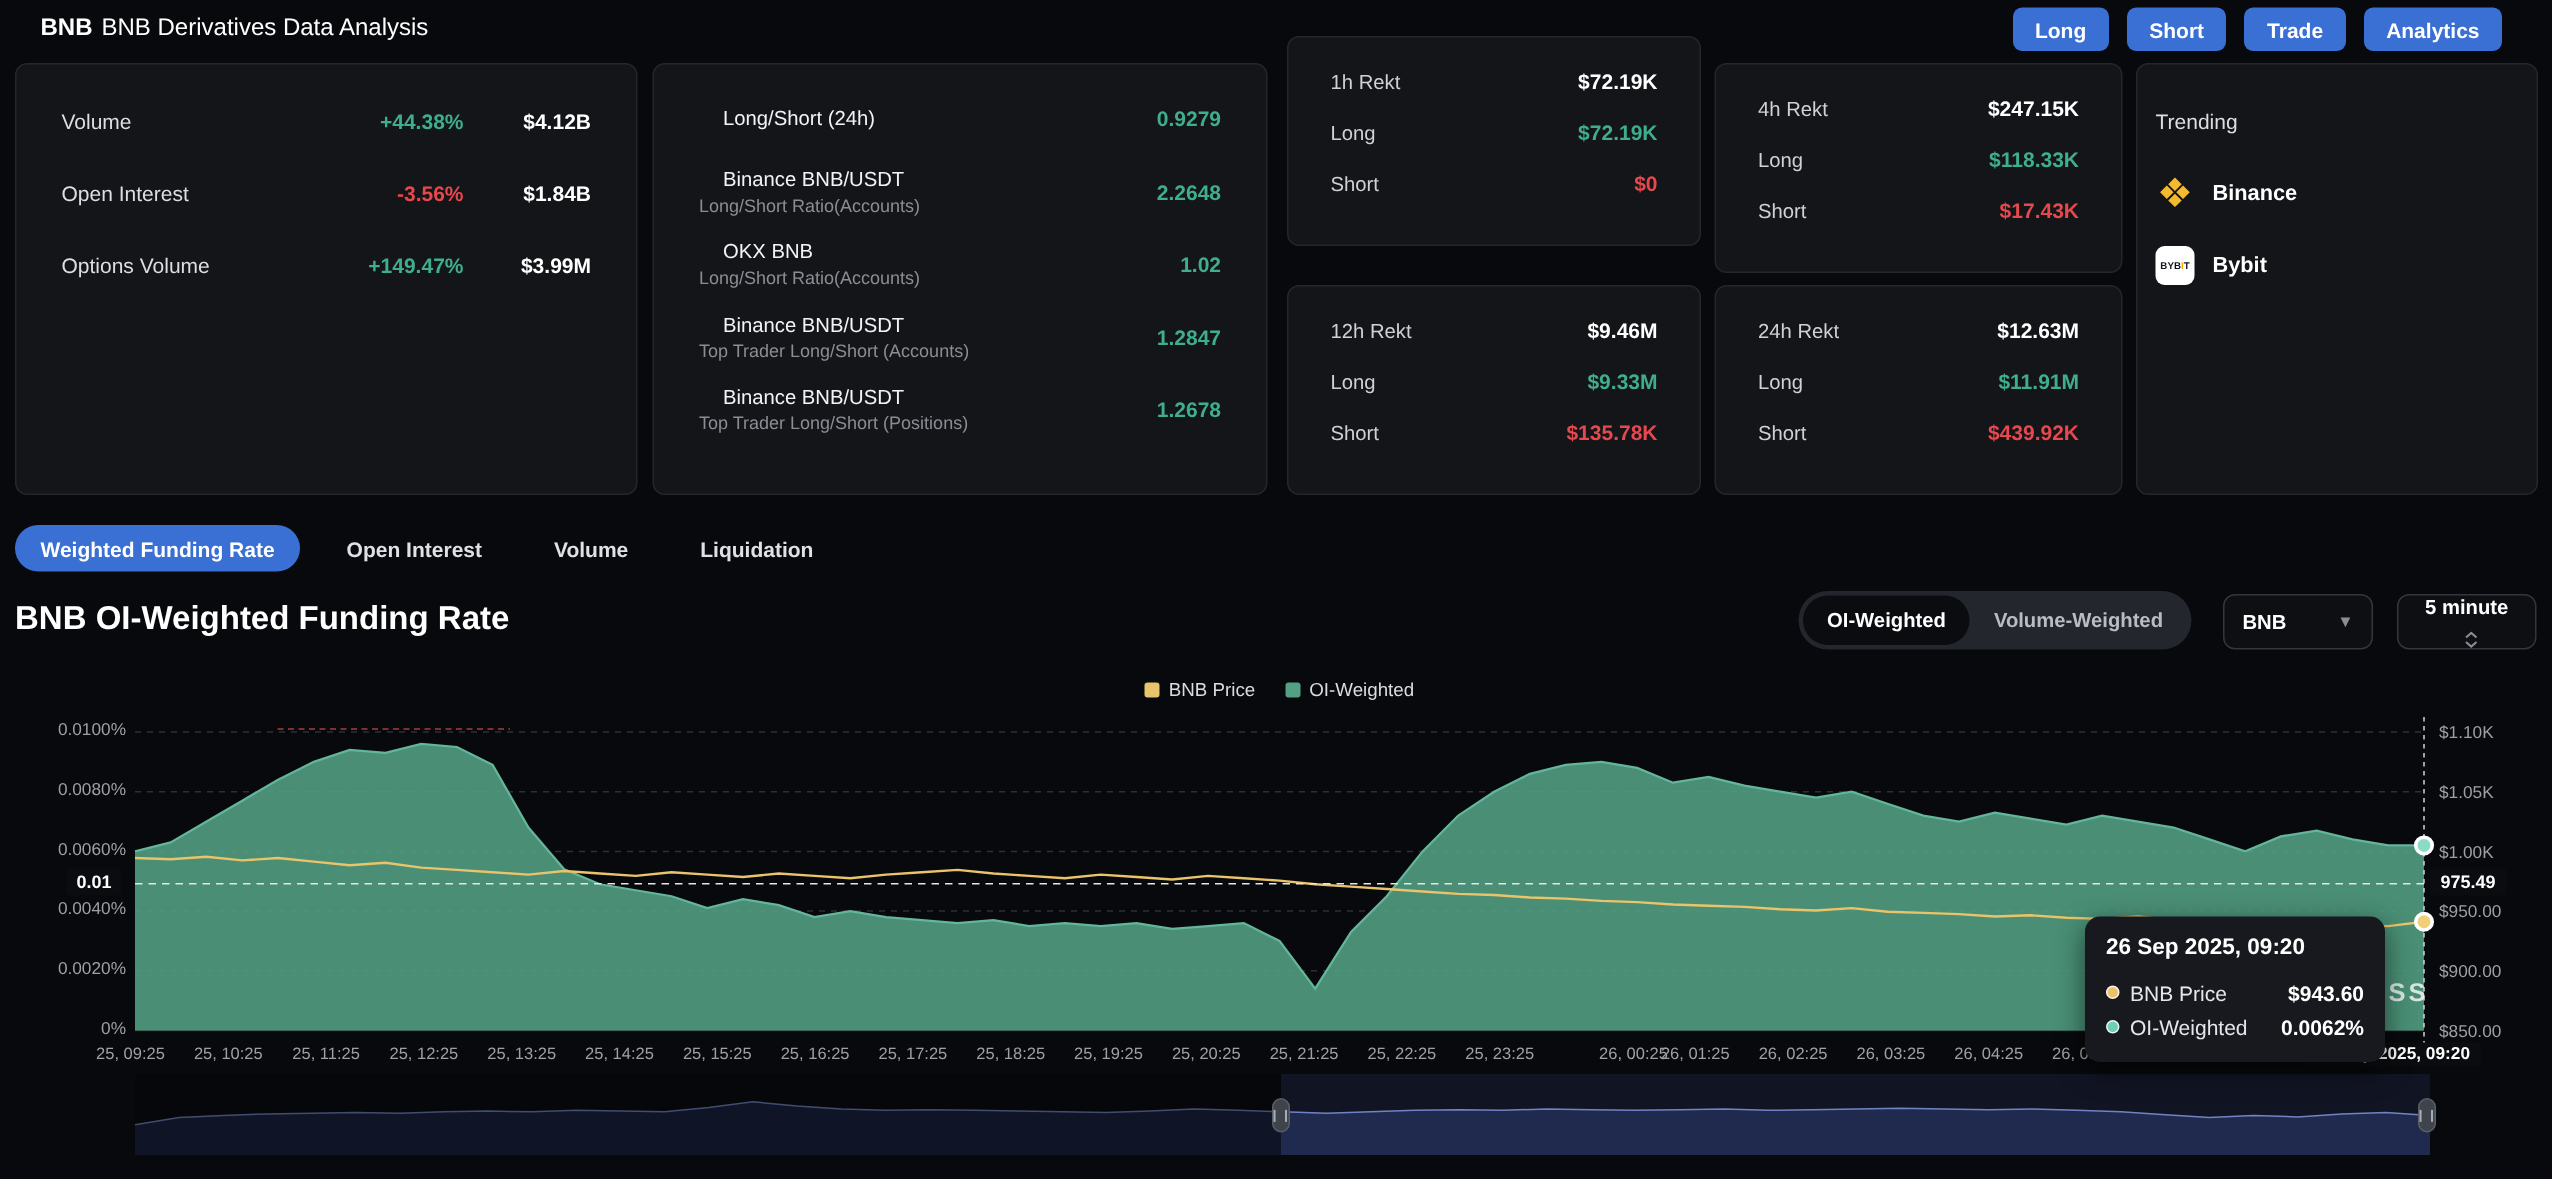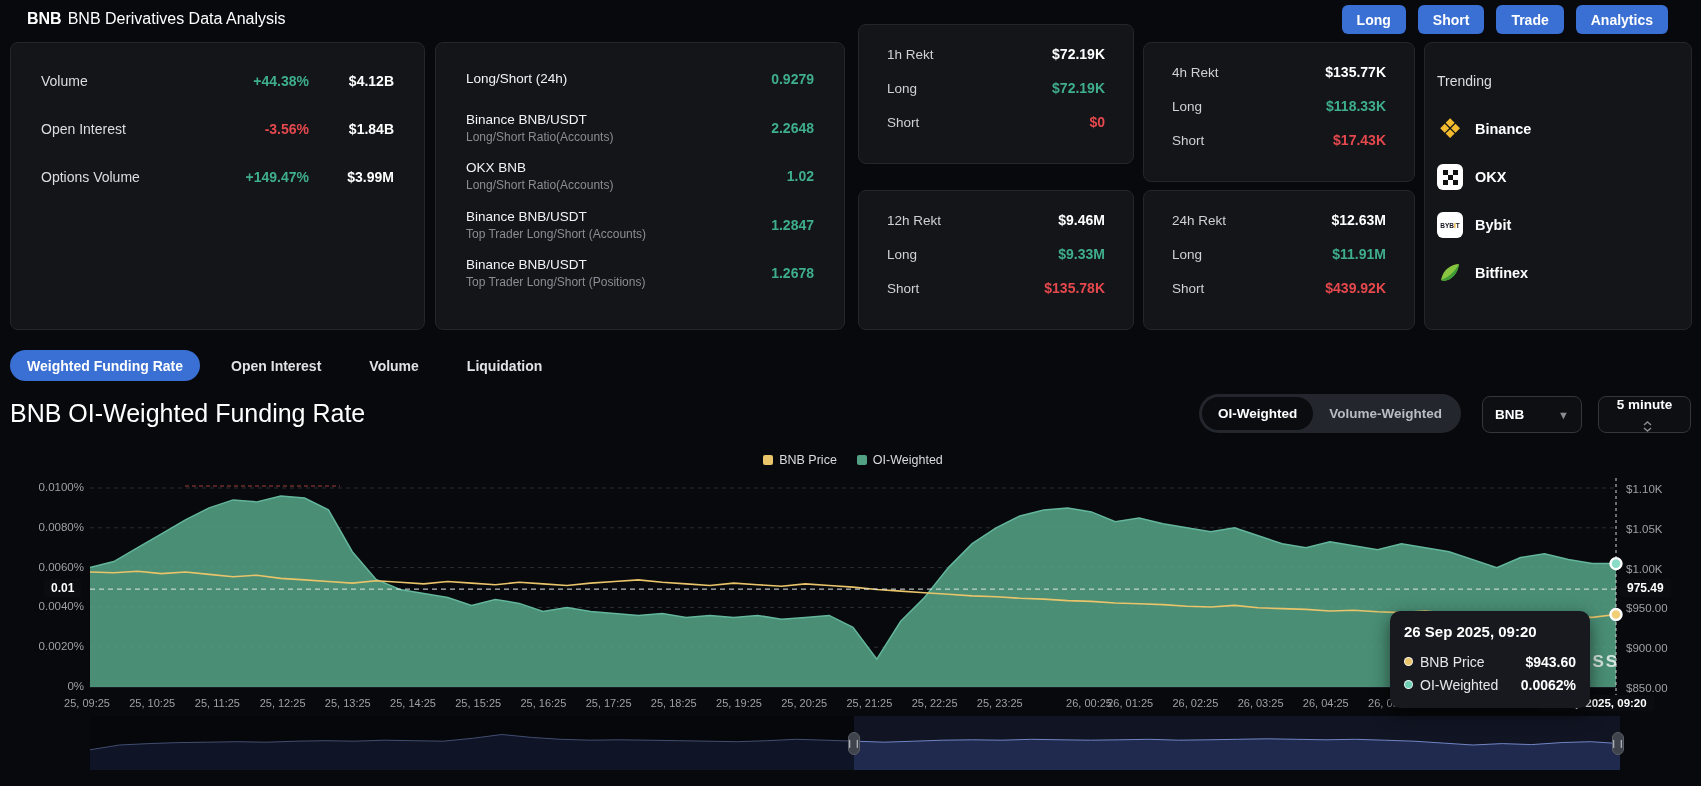--- a/index.html
+++ b/index.html
@@ -22,21 +22,21 @@
   .card{position:absolute;background:var(--card-bg);border:1px solid var(--card-border);border-radius:8px;}
   #card-stats{left:10px;top:42px;width:415px;height:288px;padding:14px 30px;}
   .stat-row{height:48px;display:flex;align-items:center;}
   .stat-label{flex:1;font-size:14px;color:#dcdee1;}
   .stat-change{width:95px;text-align:right;font-size:14px;font-weight:bold;}
   .stat-value{width:85px;text-align:right;font-size:14px;font-weight:bold;color:#fff;}
   .up{color:var(--green);} .down{color:var(--red);}
   #card-ratios{left:435px;top:42px;width:410px;height:288px;padding:12px 30px;}
   .ratio-row{height:48.5px;display:flex;align-items:center;}
   .ratio-text{flex:1;line-height:1.35;}
-  .ratio-title{font-size:13.5px;color:#f2f3f5;}
+  .ratio-title{font-size:13.5px;color:#f2f3f5;margin-left:16px;}
   .ratio-sub{font-size:12px;color:var(--muted);}
   .ratio-value{font-size:14px;font-weight:bold;color:var(--green);}
   .rekt-card{padding:12px 28px;}
   #card-rekt-1h{left:858px;top:24px;width:276px;height:140px;}
   #card-rekt-4h{left:1143px;top:42px;width:272px;height:140px;}
   #card-rekt-12h{left:858px;top:190px;width:276px;height:140px;}
   #card-rekt-24h{left:1143px;top:190px;width:272px;height:140px;}
   .rekt-row{height:34px;display:flex;align-items:center;justify-content:space-between;}
   .rekt-label{font-size:13.5px;color:#cfd1d5;}
   .rekt-total{font-size:14px;font-weight:bold;color:#fff;}
@@ -52,21 +52,21 @@
   .okx-grid{display:grid;grid-template-columns:repeat(3,5px);grid-template-rows:repeat(3,5px);}
   .okx-grid i{background:#fff;} .okx-grid i.b{background:#111;}
   .tico-bybit{background:#fff;color:#14141f;font-size:6.5px;font-weight:bold;letter-spacing:0;}
   .tico-bybit em{color:#f7a600;font-style:normal;}
   
   .tabs{position:absolute;left:10px;top:350px;display:flex;align-items:center;gap:14px;}
   .tab{height:31px;display:flex;align-items:center;padding:0 17px;font-size:14px;font-weight:bold;
     color:#dfe1e4;border-radius:16px;cursor:pointer;}
   .tab.active{background:var(--accent-blue);color:#fff;}
   
-  .sec-title{position:absolute;left:10px;top:399px;font-size:25px;font-weight:normal;color:#fff;}
+  .sec-title{position:absolute;left:10px;top:399px;font-size:22px;font-weight:bold;color:#fff;}
   .seg{position:absolute;left:1199px;top:394px;height:39px;background:#23262c;border-radius:20px;
     display:flex;align-items:center;padding:3px;}
   .seg-opt{height:33px;display:flex;align-items:center;padding:0 16px;font-size:13.5px;font-weight:bold;
     color:#b9bcc1;border-radius:17px;cursor:pointer;}
   .seg-opt.active{background:#0a0c0f;color:#fff;}
   .select{position:absolute;top:396px;height:37px;background:#0d0f13;border:1px solid #33363d;border-radius:8px;
     display:flex;align-items:center;justify-content:space-between;padding:0 12px;cursor:pointer;}
   #sel-symbol{left:1482px;width:100px;}
   #sel-interval{left:1598px;width:93px;flex-direction:column;}
   .select .lbl{font-size:13.5px;font-weight:bold;color:#fff;}
@@ -180,21 +180,21 @@
         <span class="rekt-long">$72.19K</span>
       </div>
       <div class="rekt-row">
         <span class="rekt-label">Short</span>
         <span class="rekt-short">$0</span>
       </div>
     </div>
   <div class="card rekt-card" id="card-rekt-4h">
       <div class="rekt-row">
         <span class="rekt-label">4h Rekt</span>
-        <span class="rekt-total">$135.77K</span>
+        <span class="rekt-total">$247.15K</span>
       </div>
       <div class="rekt-row">
         <span class="rekt-label">Long</span>
         <span class="rekt-long">$118.33K</span>
       </div>
       <div class="rekt-row">
         <span class="rekt-label">Short</span>
         <span class="rekt-short">$17.43K</span>
       </div>
     </div>
@@ -228,47 +228,22 @@
     </div>
 
   <div class="card" id="card-trending">
     <div class="trend-title">Trending</div>
     <div id="trend-items">
         <div class="trend-item">
           <span class="tico tico-binance">❖</span>
           <span class="trend-name">Binance</span>
         </div>
         <div class="trend-item">
-          <span class="tico tico-okx">
-            <span class="okx-grid">
-              <i class="b"></i>
-              <i></i>
-              <i class="b"></i>
-              <i></i>
-              <i class="b"></i>
-              <i></i>
-              <i class="b"></i>
-              <i></i>
-              <i class="b"></i>
-            </span>
-          </span>
-          <span class="trend-name">OKX</span>
-        </div>
-        <div class="trend-item">
           <span class="tico tico-bybit">BYB<em>I</em>T</span>
           <span class="trend-name">Bybit</span>
-        </div>
-        <div class="trend-item">
-          <span class="tico">
-            <svg width="24" height="24" viewBox="0 0 24 24">
-              <path d="M3 19 C5 8 14 3 21 3 C20 12 14 19 6 20 Z" fill="#89c540"></path>
-              <path d="M3 19 C9 17 16 12 21 3 C20 12 14 19 6 20 Z" fill="#3d9c35"></path>
-            </svg>
-          </span>
-          <span class="trend-name">Bitfinex</span>
         </div>
       </div>
   </div>
 
   <div class="tabs">
       <div class="tab active">Weighted Funding Rate</div>
       <div class="tab">Open Interest</div>
       <div class="tab">Volume</div>
       <div class="tab">Liquidation</div>
     </div>

